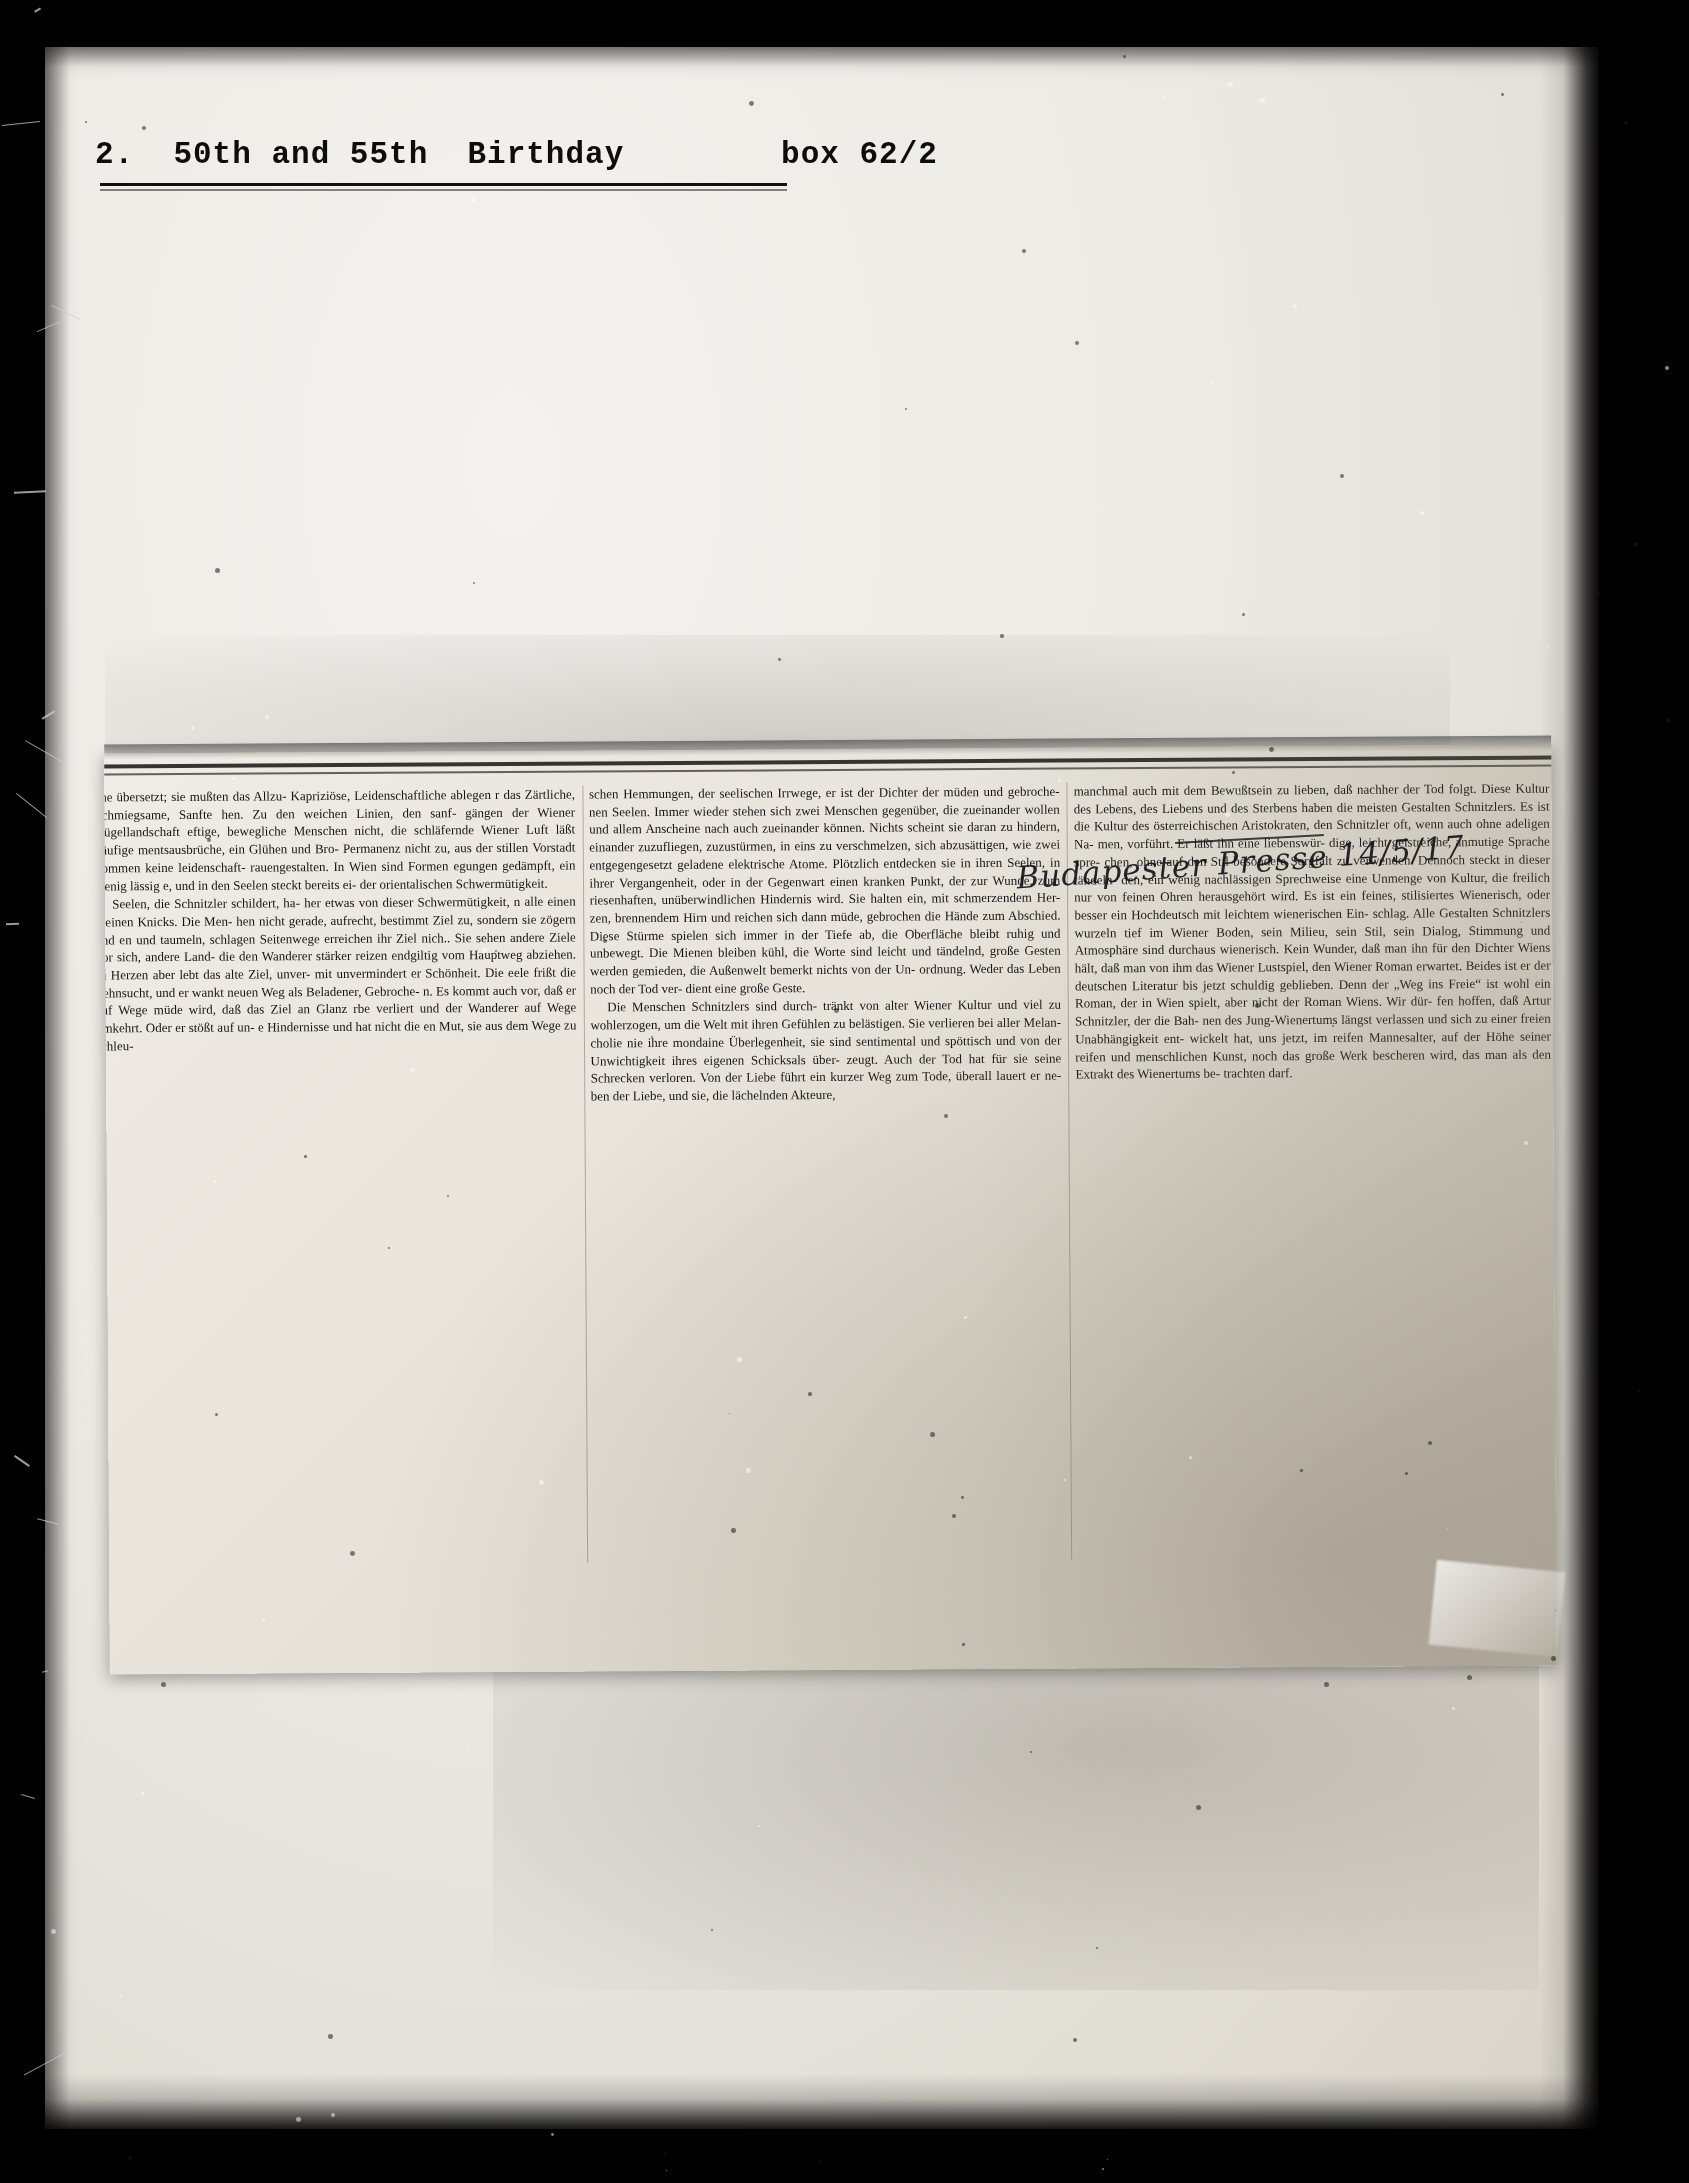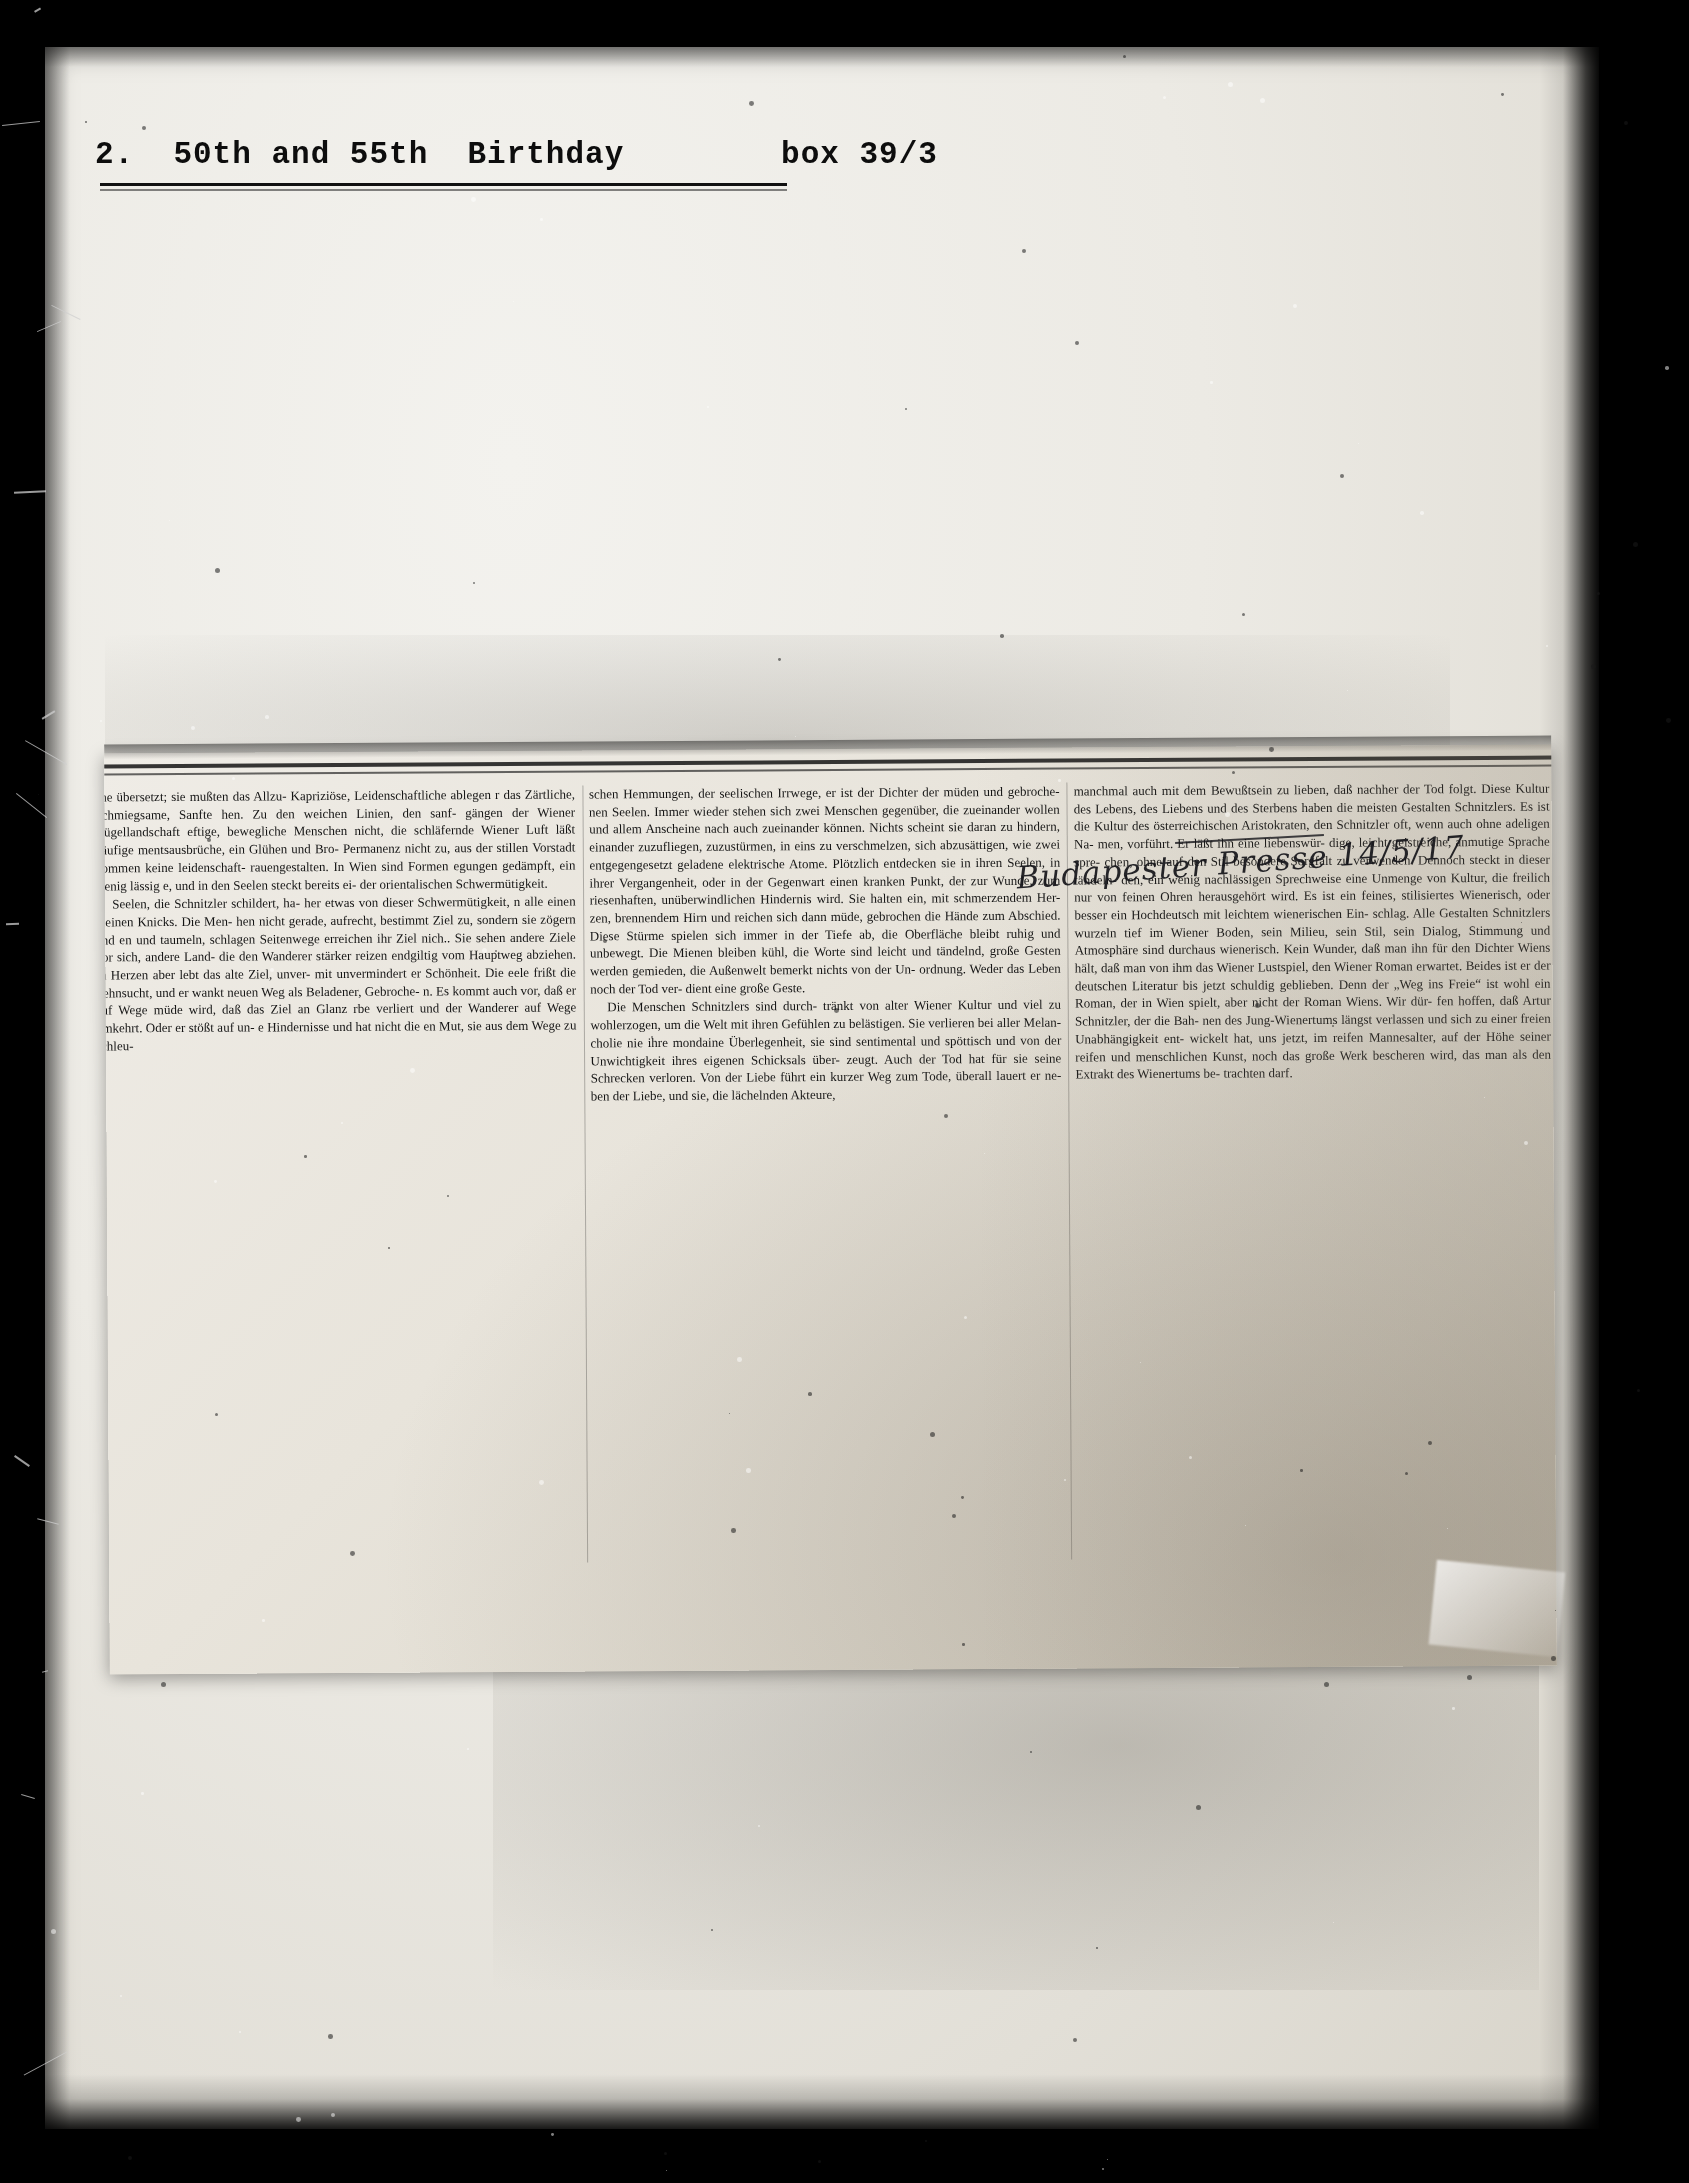--- a/index.html
+++ b/index.html
@@ -269,21 +269,21 @@
 
   <div id="page-edge-top"></div>
   <div id="page-edge-left"></div>
   <div id="page-edge-right"></div>
   <div id="page-edge-bottom"></div>
 
   <div id="smudge-page" class="smudge"></div>
   <div id="smudge-page2" class="smudge"></div>
 
   <div id="header-band">
-    <div id="header-text">2.  50th and 55th  Birthday        box 39/3</div>
+    <div id="header-text">2.  50th and 55th  Birthday        box 62/2</div>
     <div id="header-rule"></div>
     <div id="header-rule2"></div>
   </div>
 
   <div id="clipping">
     <div id="clipping-shadowtop"></div>
     <div id="clipping-topline1"></div>
     <div id="clipping-topline2"></div>
 
     <div class="columns">

